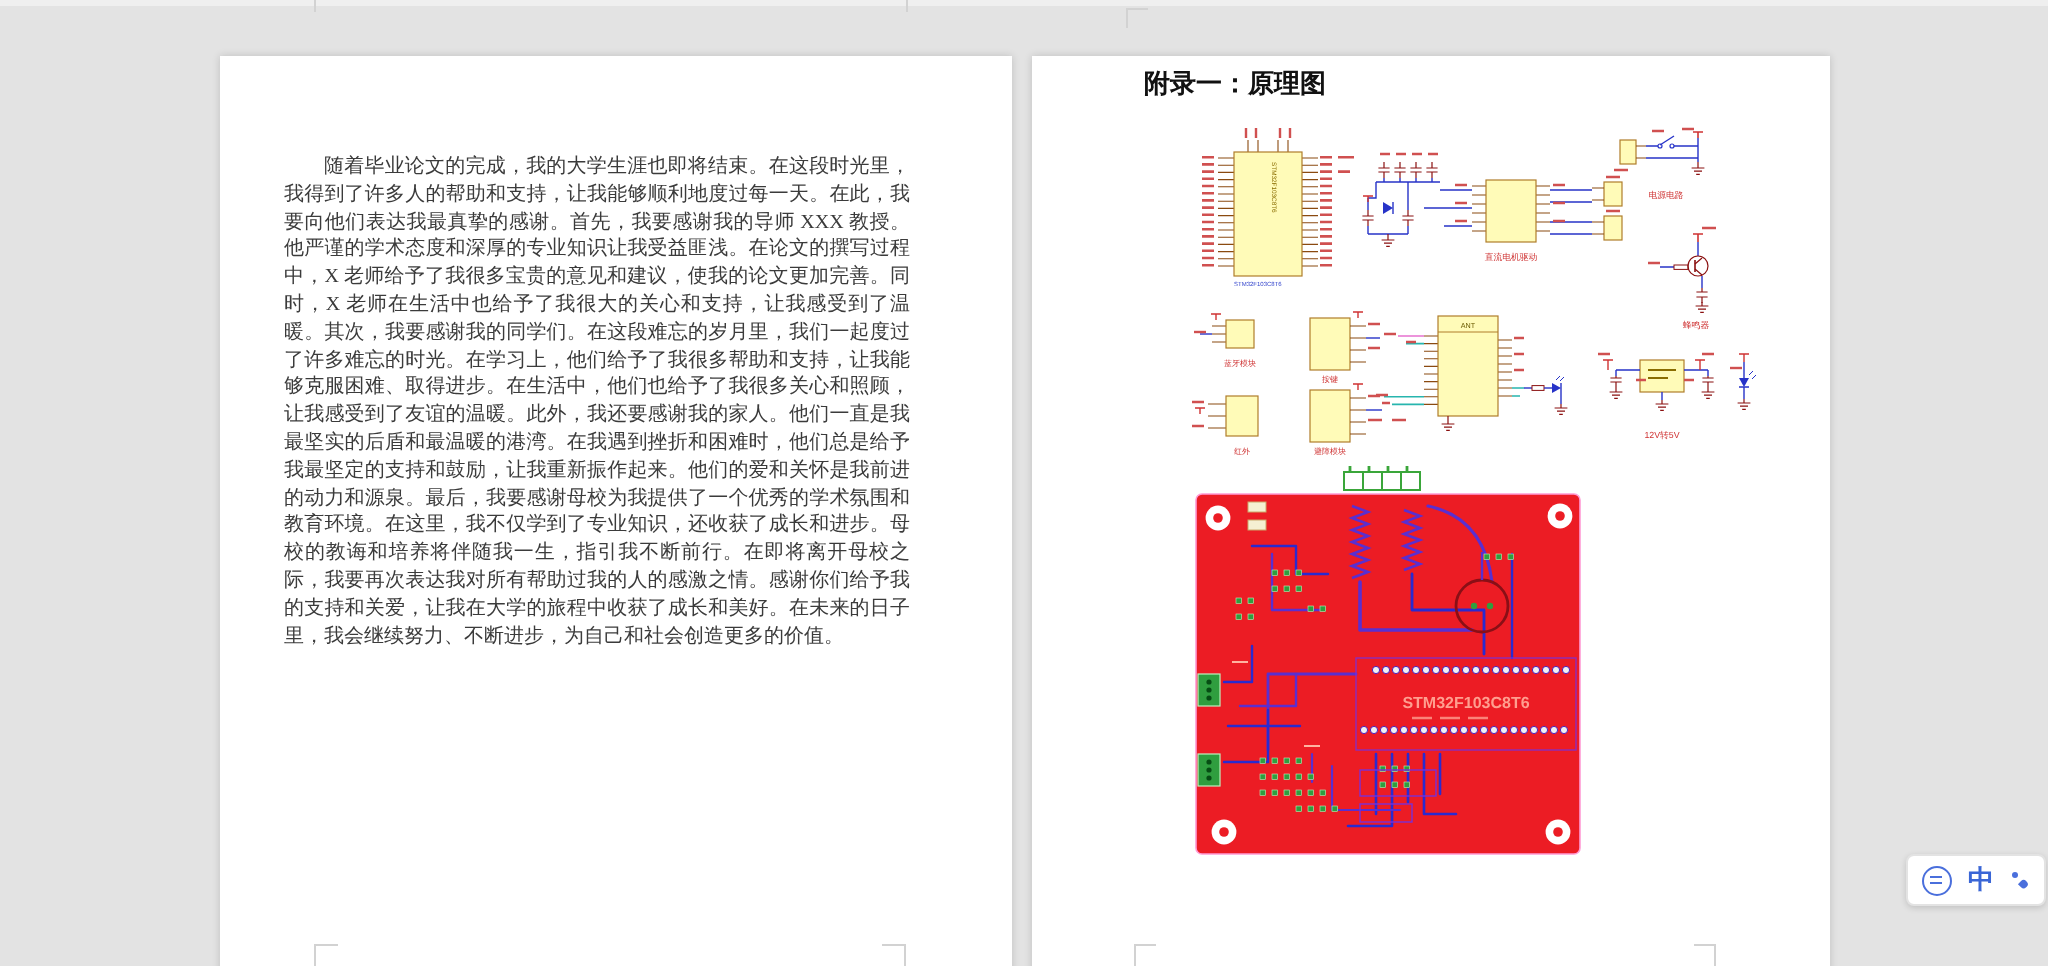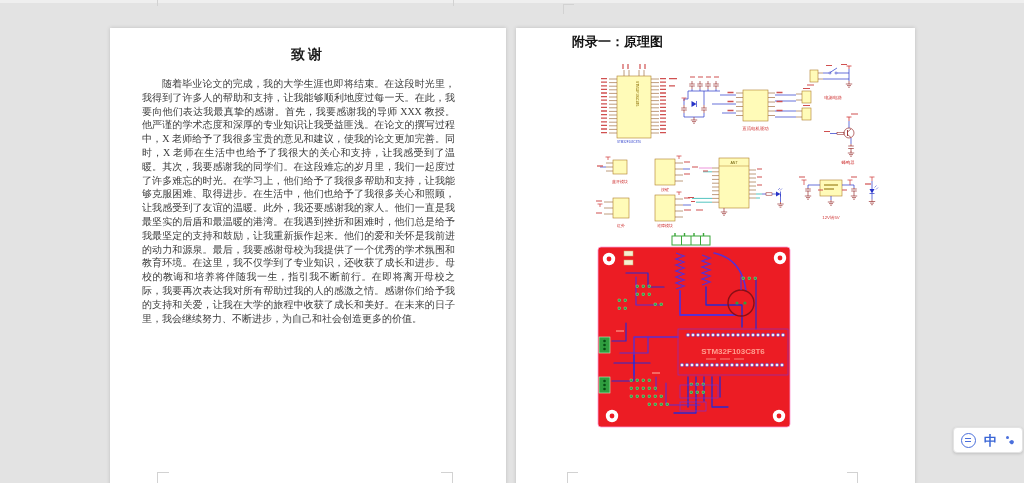--- a/index.html
+++ b/index.html
@@ -64,21 +64,20 @@
   .dots-icon i.d2{width:3.6px;height:3.6px;left:5px;top:6px;border-radius:50% 50% 50% 0;transform:rotate(45deg);}
   
   svg text{font-family:"Liberation Sans","DejaVu Sans",sans-serif;}
 </style>
 </head>
 <body>
 
 <div class="topstrip"></div>
 
 <div class="page page-left">
-  <div class="doc-title">致谢</div>
   <div class="doc-body">随着毕业论文的完成，我的大学生涯也即将结束。在这段时光里，我得到了许多人的帮助和支持，让我能够顺利地度过每一天。在此，我要向他们表达我最真挚的感谢。首先，我要感谢我的导师 XXX 教授。他严谨的学术态度和深厚的专业知识让我受益匪浅。在论文的撰写过程中，X 老师给予了我很多宝贵的意见和建议，使我的论文更加完善。同时，X 老师在生活中也给予了我很大的关心和支持，让我感受到了温暖。其次，我要感谢我的同学们。在这段难忘的岁月里，我们一起度过了许多难忘的时光。在学习上，他们给予了我很多帮助和支持，让我能够克服困难、取得进步。在生活中，他们也给予了我很多关心和照顾，让我感受到了友谊的温暖。此外，我还要感谢我的家人。他们一直是我最坚实的后盾和最温暖的港湾。在我遇到挫折和困难时，他们总是给予我最坚定的支持和鼓励，让我重新振作起来。他们的爱和关怀是我前进的动力和源泉。最后，我要感谢母校为我提供了一个优秀的学术氛围和教育环境。在这里，我不仅学到了专业知识，还收获了成长和进步。母校的教诲和培养将伴随我一生，指引我不断前行。在即将离开母校之际，我要再次表达我对所有帮助过我的人的感激之情。感谢你们给予我的支持和关爱，让我在大学的旅程中收获了成长和美好。在未来的日子里，我会继续努力、不断进步，为自己和社会创造更多的价值。</div>
 </div>
 
 <div class="page page-right">
   <div class="appendix-title">附录一：原理图</div>
 
   <div class="schematic-wrap">
     <svg width="350" height="185" viewBox="0 0 350 185">
       <g fill="none">
 

